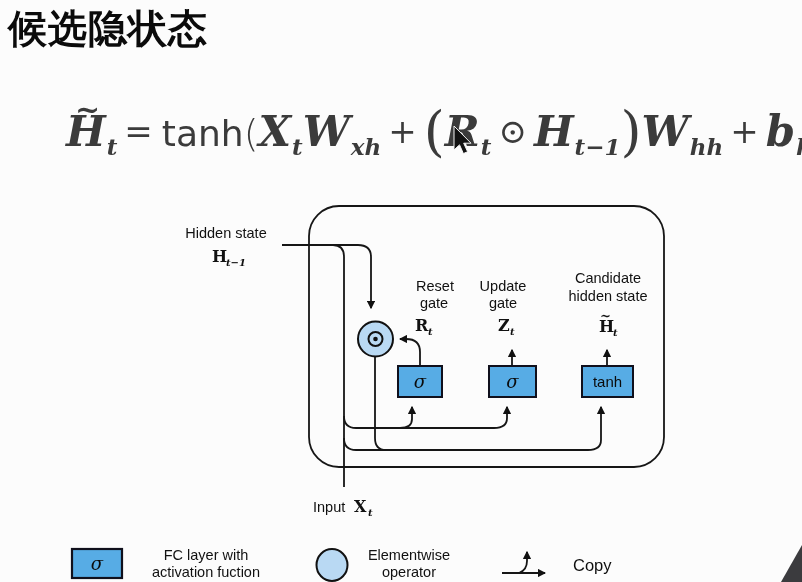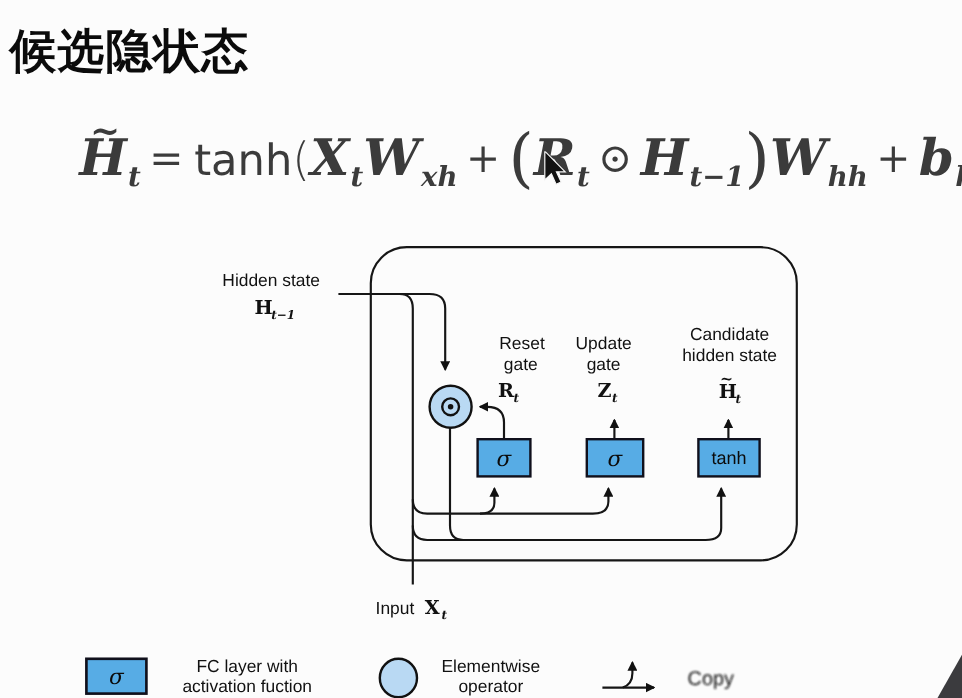--- a/index.html
+++ b/index.html
@@ -2,21 +2,21 @@
 <html><head>
 <meta charset="utf-8">
 <style>
   html,body{margin:0;padding:0;}
   body{
     width:802px;height:582px;position:relative;overflow:hidden;
     background:#fcfcfc;
     font-family:"Liberation Sans",sans-serif;
   }
   .title{
-    position:absolute;left:8px;top:16px;
+    position:absolute;left:8px;top:2px;
     font-size:39px;font-weight:800;letter-spacing:1px;color:#0b0b0b;
     font-family:"Liberation Sans",sans-serif;
   }
   
   .formula{
     position:absolute;left:66px;top:96px;height:84px;width:736px;
     display:flex;align-items:baseline;color:#3b3b3b;white-space:nowrap;
   }
   .fvar{font-family:"DejaVu Serif","Liberation Serif",serif;font-style:italic;font-weight:700;font-size:42px;}
   .fsub{font-family:"DejaVu Serif","Liberation Serif",serif;font-style:italic;font-weight:700;font-size:23px;position:relative;top:9px;margin-left:1px;}

